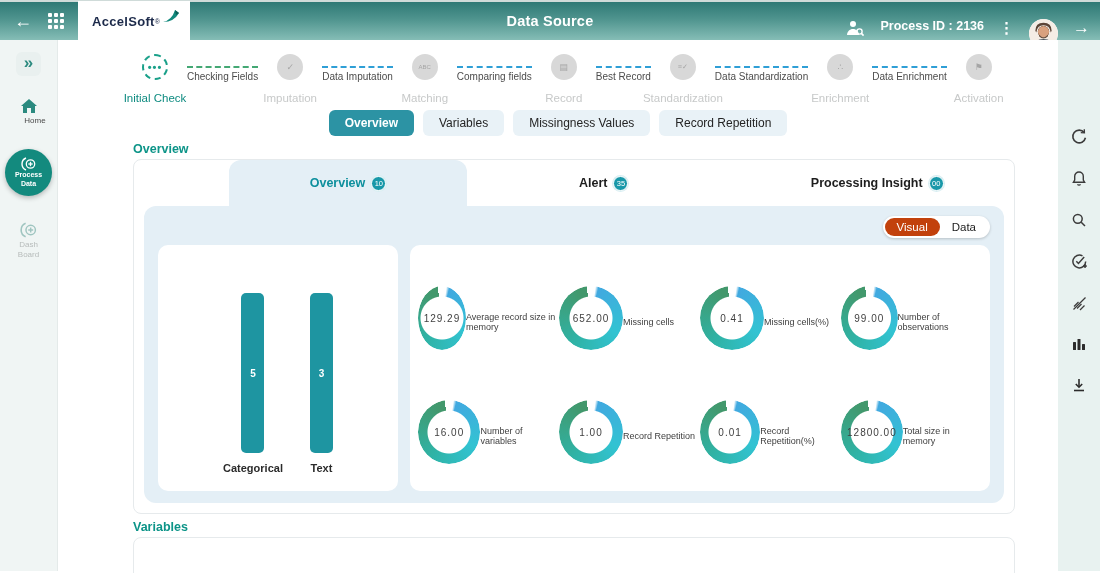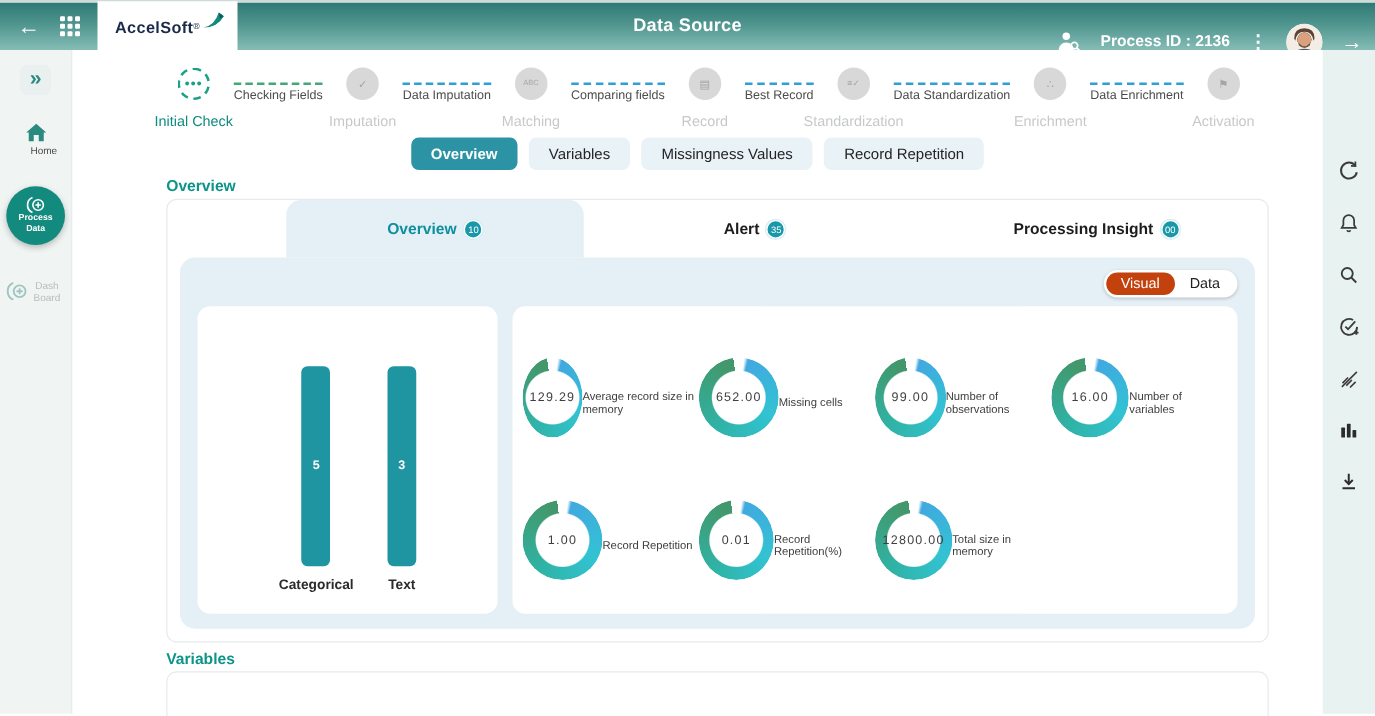--- a/index.html
+++ b/index.html
@@ -15,21 +15,21 @@
   .grid-icon { margin-left:16px; display:grid; grid-template-columns:repeat(3,4px);
     grid-template-rows:repeat(3,4px); gap:2px; }
   .grid-icon i { background:#fff; border-radius:1px; }
   .logo-box { margin-left:14px; height:40px; background:#fff; padding:0 10px 0 14px;
     display:flex; align-items:center; }
   .logo-text { font-size:13px; font-weight:bold; color:#1c2a4a; letter-spacing:.3px; }
   .logo-reg { font-size:7px; color:#1c2a4a; vertical-align:super; }
   .logo-swoosh { margin-left:2px; margin-top:-10px; }
   .tb-title { position:absolute; left:50%; transform:translateX(-50%); color:#fff;
     font-size:14.5px; font-weight:bold; letter-spacing:.2px; }
-  .tb-right { position:absolute; right:10px; display:flex; align-items:center; gap:15px;margin-top:24px; }
+  .tb-right { position:absolute; right:10px; display:flex; gap:15px;margin-top:24px; }
   .process-id { color:#fff; font-size:12.5px; font-weight:bold; }
   .kebab { color:#fff; font-size:15px; font-weight:bold; letter-spacing:0; cursor:pointer; }
   .avatar { width:29px; height:29px; border-radius:50%; overflow:hidden; background:#fff;
     cursor:pointer; }
 
   
   .app { display:flex; height:531px; }
   .left-rail { width:58px; background:#f0f5f4; border-right:1px solid #e4eae9;
     display:flex; flex-direction:column; align-items:center; }
   .right-rail { width:42px; background:#e8f2f0; display:flex; flex-direction:column;
@@ -41,21 +41,21 @@
     background:#e9f0ef; border-radius:6px; padding:1px 8px 3px; cursor:pointer; }
   .rail-home { margin-top:22px; display:flex; flex-direction:column; align-items:center;
     cursor:pointer; }
   .rail-home-label { font-size:8px; color:#4a4a4a; margin-top:2px;padding-left:13px; }
   .process-circle { margin-top:24px; width:47px; height:47px; border-radius:50%;
     background:#138a7e; color:#fff; display:flex; flex-direction:column;
     align-items:center; justify-content:center; cursor:pointer;
     box-shadow:0 2px 5px rgba(0,0,0,.25); }
   .process-circle .pc-label { font-size:7px; line-height:1.2; text-align:center;
     width:34px; font-weight:bold; }
-  .rail-dash { margin-top:26px; display:flex; flex-direction:row; align-items:center;
+  .rail-dash { margin-top:26px; display:flex; flex-direction:column; align-items:center;
     cursor:pointer; }
   .rail-dash-label { font-size:8px; color:#b7bcbb; text-align:center; width:30px;
     line-height:1.3; margin-top:2px; }
 
   
   .rr-icon { cursor:pointer; line-height:0; }
 
   
   .stepper { display:flex; align-items:flex-start; margin:14px auto 0; width:870px; }
   .step { display:flex; flex-direction:column; align-items:center; width:64px; flex:none; }
@@ -325,20 +325,27 @@
               <div class="gauge">
                 <div class="donut-wrap">
                     <div class="donut"></div>
                   <span class="donut-value">652.00</span>
                   </div>
                 <span class="gauge-label">Missing cells</span>
               </div>
               <div class="gauge">
                 <div class="donut-wrap">
                     <div class="donut"></div>
+                  <span class="donut-value">0.41</span>
+                  </div>
+                <span class="gauge-label">Missing cells(%)</span>
+              </div>
+              <div class="gauge">
+                <div class="donut-wrap">
+                    <div class="donut"></div>
                   <span class="donut-value">99.00</span>
                   </div>
                 <span class="gauge-label">Number of observations</span>
               </div>
               <div class="gauge">
                 <div class="donut-wrap">
                     <div class="donut"></div>
                   <span class="donut-value">16.00</span>
                   </div>
                 <span class="gauge-label">Number of variables</span>

